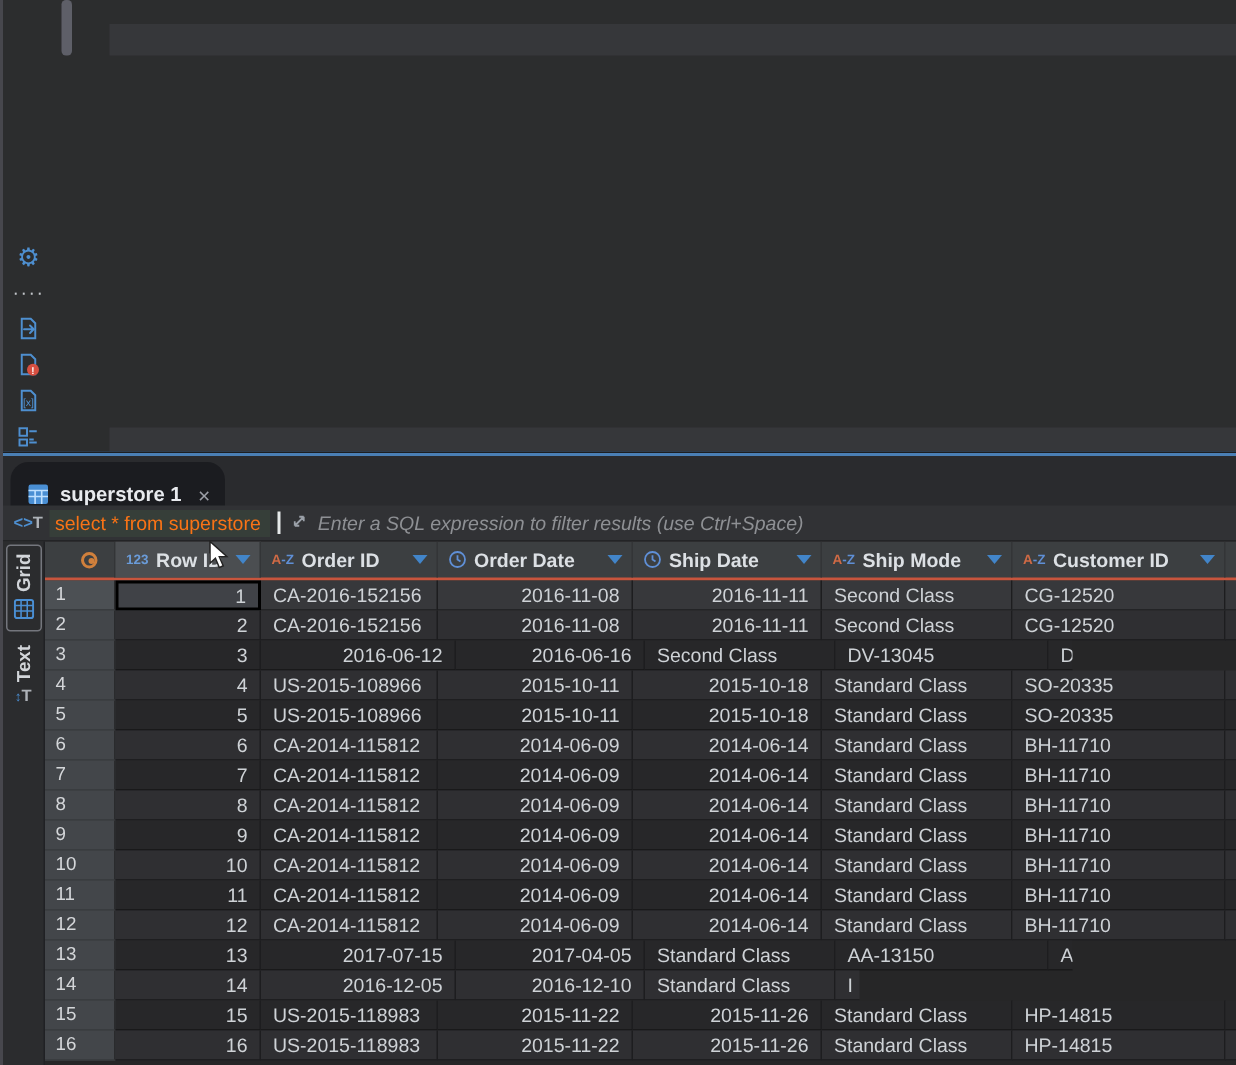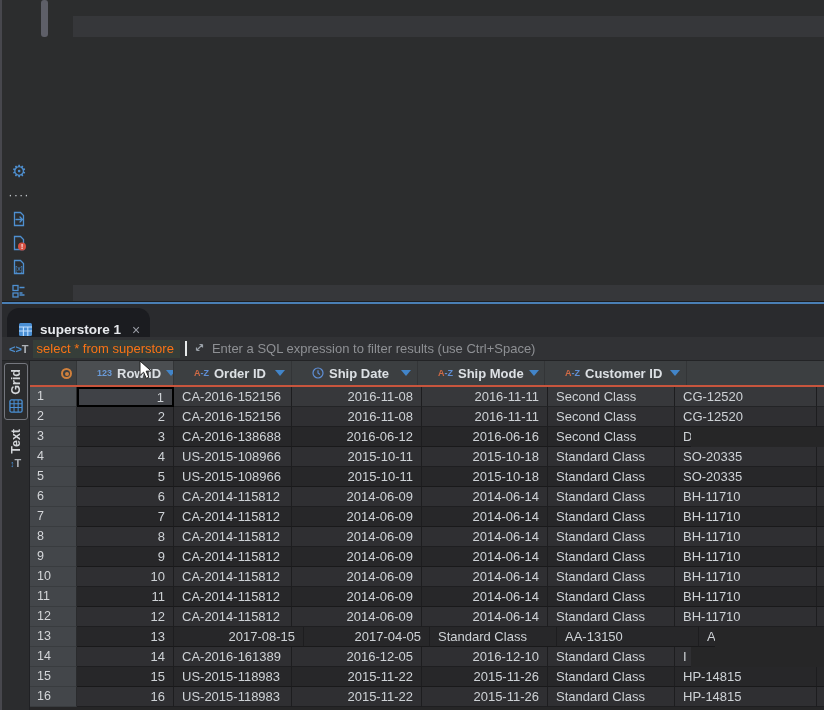--- a/index.html
+++ b/index.html
@@ -29,31 +29,31 @@
   #rtab .title { color:#e8eaee; font-weight:600; font-size:13.5px; }
   #rtab .close { color:#9b9ea6; font-size:14px; margin-left:4px; cursor:default; }
   .grid-ic svg { display:block; }
   
   #filterbar { position:absolute; left:0; top:33px; width:822px; height:24px; background:#313235; display:flex; align-items:center; padding-left:7px; border-bottom:1px solid #232426; }
   .ft-ic { font-size:11px; font-weight:700; margin-right:4px; white-space:nowrap; }
   .ft-ic .ang { color:#4e8fd0; } .ft-ic .tee { color:#aeb2b8; }
   #query { background:rgba(70,95,70,.28); padding:1px 6px 2px 4px; color:#f97316; font-size:13px; white-space:nowrap; }
   #caret { width:2px; height:15px; background:#e6e8ea; margin-left:5px; }
   .expand-ic { margin:0 6px 0 6px; }
-  #filter-hint { color:#8e9094; font-size:13px; white-space:nowrap;text-align:right; }
+  #filter-hint { color:#8e9094; font-style:italic; font-size:13px; white-space:nowrap;text-align:right; }
   
   #sidetabs { position:absolute; left:0; top:57px; width:28px; bottom:0; background:#2b2c2e; border-right:1px solid #202124; }
   .vtab { width:24px; margin:2px auto 4px auto; display:flex; flex-direction:column; align-items:center; gap:4px; padding:5px 0 4px 0; border-radius:3px; }
   .vtab.active { border:1px solid #74767d; }
   .vtab .vlabel { writing-mode:vertical-rl; transform:rotate(180deg); font-size:12.5px; color:#d2d5d9; font-weight:600; }
   .vtab .vicon { font-size:10px; }
   
   #grid { position:absolute; left:28px; top:57px; width:794px; bottom:0; overflow:hidden; background:#262627; }
   .hrow { display:flex; height:26px; background:#3c3f41; border-bottom:2px solid #c8553d; }
-  .hcell { display:flex; align-items:center; gap:5px; padding:0 4px 0 20px; font-weight:600; color:#dce0e4; font-size:13px; position:relative; border-right:1px solid #333537; overflow:hidden; white-space:nowrap; }
+  .hcell { display:flex; align-items:center; gap:5px; padding:0 4px 0 7px; font-weight:600; color:#dce0e4; font-size:13px; position:relative; border-right:1px solid #333537; overflow:hidden; white-space:nowrap; }
   .hcell.hover { background:#4b4e51; }
   .hcell .sort { width:0; height:0; border-left:5px solid transparent; border-right:5px solid transparent; border-top:6px solid #4285c9; margin-left:auto; margin-right:2px; flex:none; }
   .t123 { color:#6a9bd8; font-size:9px; font-weight:700; flex:none; }
   .taz  { font-size:9px; font-weight:700; flex:none; }
   .taz .a { color:#cf6a45; } .taz .z { color:#5f8fd6; }
   .clock { flex:none; }
   .corner { justify-content:center; }
   .donut { width:11px; height:11px; border-radius:50%; border:2px solid #d0803c; position:relative; margin-left:10px; }
   .donut::after { content:""; position:absolute; left:2.5px; top:2.5px; width:4px; height:4px; border-radius:50%; background:#d0803c; }
   .drow { display:flex; height:20px; }
@@ -169,20 +169,28 @@
         <div class="hcell c1 hover">
           <span class="t123">123</span>
           <span>Row ID</span>
           <span class="sort"></span>
         </div>
         <div class="hcell c2">
           <span class="taz"><span class="a">A</span><span class="z">-Z</span></span>
           <span>Order ID</span>
           <span class="sort"></span>
         </div>
+        <div class="hcell c3">
+          <svg class="clock" width="12" height="12" viewBox="0 0 12 12" fill="none" stroke="#5f8fd6" stroke-width="1.2">
+            <circle cx="6" cy="6" r="5"></circle>
+            <path d="M6 3.2V6l2 1.4"></path>
+          </svg>
+          <span>Order Date</span>
+          <span class="sort"></span>
+        </div>
         <div class="hcell c4">
           <svg class="clock" width="12" height="12" viewBox="0 0 12 12" fill="none" stroke="#5f8fd6" stroke-width="1.2">
             <circle cx="6" cy="6" r="5"></circle>
             <path d="M6 3.2V6l2 1.4"></path>
           </svg>
           <span>Ship Date</span>
           <span class="sort"></span>
         </div>
         <div class="hcell c5">
           <span class="taz"><span class="a">A</span><span class="z">-Z</span></span>
@@ -214,24 +222,24 @@
         <div class="cell c2">CA-2016-152156</div>
         <div class="cell c3 r">2016-11-08</div>
         <div class="cell c4 r">2016-11-11</div>
         <div class="cell c5">Second Class</div>
         <div class="cell c6">CG-12520</div>
         <div class="cell c7">C</div>
       </div>
       <div class="drow odd">
         <div class="gut c0">3</div>
         <div class="cell c1 r">3</div>
-        <div class="cell c2">CA-2016-138688</div>
         <div class="cell c3 r">2016-06-12</div>
         <div class="cell c4 r">2016-06-16</div>
         <div class="cell c5">Second Class</div>
+        <div class="cell c6">DV-13045</div>
         <div class="cell c7">D</div>
       </div>
       <div class="drow even">
         <div class="gut c0">4</div>
         <div class="cell c1 r">4</div>
         <div class="cell c2">US-2015-108966</div>
         <div class="cell c3 r">2015-10-11</div>
         <div class="cell c4 r">2015-10-18</div>
         <div class="cell c5">Standard Class</div>
         <div class="cell c6">SO-20335</div>
@@ -313,30 +321,29 @@
         <div class="cell c2">CA-2014-115812</div>
         <div class="cell c3 r">2014-06-09</div>
         <div class="cell c4 r">2014-06-14</div>
         <div class="cell c5">Standard Class</div>
         <div class="cell c6">BH-11710</div>
         <div class="cell c7">B</div>
       </div>
       <div class="drow odd">
         <div class="gut c0">13</div>
         <div class="cell c1 r">13</div>
-        <div class="cell c3 r">2017-08-15</div>
+        <div class="cell c3 r">2017-07-15</div>
         <div class="cell c4 r">2017-04-05</div>
         <div class="cell c5">Standard Class</div>
         <div class="cell c6">AA-13150</div>
         <div class="cell c7">A</div>
       </div>
       <div class="drow even">
         <div class="gut c0">14</div>
         <div class="cell c1 r">14</div>
-        <div class="cell c2">CA-2016-161389</div>
         <div class="cell c3 r">2016-12-05</div>
         <div class="cell c4 r">2016-12-10</div>
         <div class="cell c5">Standard Class</div>
         <div class="cell c7">I</div>
       </div>
       <div class="drow odd">
         <div class="gut c0">15</div>
         <div class="cell c1 r">15</div>
         <div class="cell c2">US-2015-118983</div>
         <div class="cell c3 r">2015-11-22</div>

